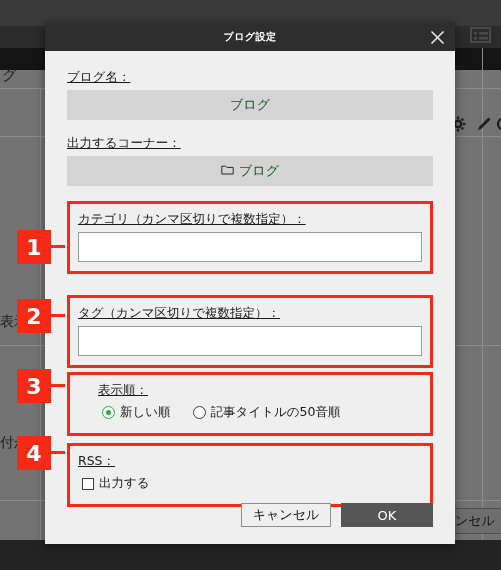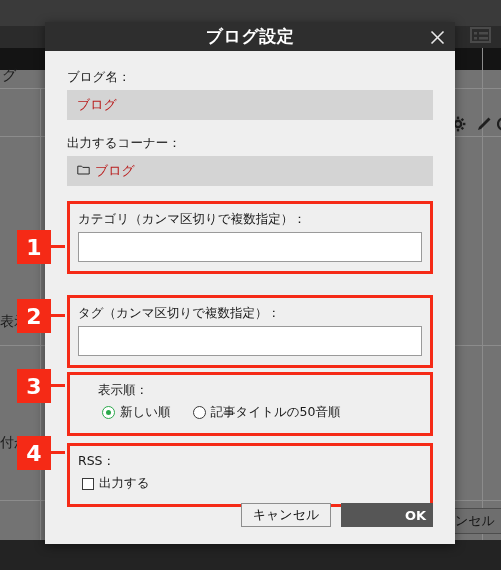--- a/index.html
+++ b/index.html
@@ -87,21 +87,21 @@
   #dialog-titlebar {
     position: relative;
     height: 29px;
     background: #2e2e2e;
     color: #ffffff;
     display: flex;
     align-items: center;
     justify-content: center;
   }
   #dialog-title {
-    font-size: 17px;
+    font-size: 10px;
     font-weight: bold;
     letter-spacing: 0.5px;
     font-family: Liberation Mono, monospace;
   }
   #dialog-close {
     position: absolute;
     right: 6px; top: 3px;
     width: 24px; height: 24px;
     display: flex; align-items: center; justify-content: center;
     color: #e8e8e8;
@@ -109,43 +109,45 @@
   }
   #dialog-body {
     padding: 18px 22px 0 22px;
     position: relative;
   }
   .field-label {
     font-size: 12.5px;
     color: #1a1a1a;
     margin-bottom: 6px;
     line-height: 1.2;
+    text-decoration: underline;
   }
   .text-input {
     width: 100%;
     height: 30px;
     background: #ffffff;
     border: 1px solid #9a9a9a;
     font-size: 13px;
     color: #111;
     padding: 0 7px;
     font-family: "DejaVu Sans", "Liberation Sans", sans-serif;
     outline: none;
   }
   .text-input-disabled {
     width: 100%;
     height: 30px;
     background: #d4d4d4;
     border: none;
     font-size: 13px;
-    color: #b91c1c;
+    color: #14532d;
     padding: 0 10px;
     display: flex;
     align-items: center;
     gap: 5px;
+    justify-content: center;
   }
   .group-block { margin-bottom: 4px; }
   .boxed {
     border: 3px solid #f52a16;
     padding: 7px 8px 9px 8px;
     position: relative;
   }
   .row-options {
     display: flex;
     align-items: center;
@@ -229,23 +231,22 @@
   }
   .btn-cancel {
     background: #efefef;
     border: 1px solid #8e8e8e;
     color: #141414;
   }
   .btn-ok {
     background: #565656;
     border: 1px solid #565656;
     color: #ffffff;
-    font-weight: bold;
+    font-weight: normal;
     min-width: 92px;
-    text-align: right;
   }
   .folder-glyph { font-size: 12px; color: #2b2b2b; }
 </style>
 </head>
 <body>
 
 <div id="bg-app">
   <div class="bg-topbar-dark"></div>
   <div class="bg-topbar-dark2"></div>
   <div class="bg-blackband"></div>

